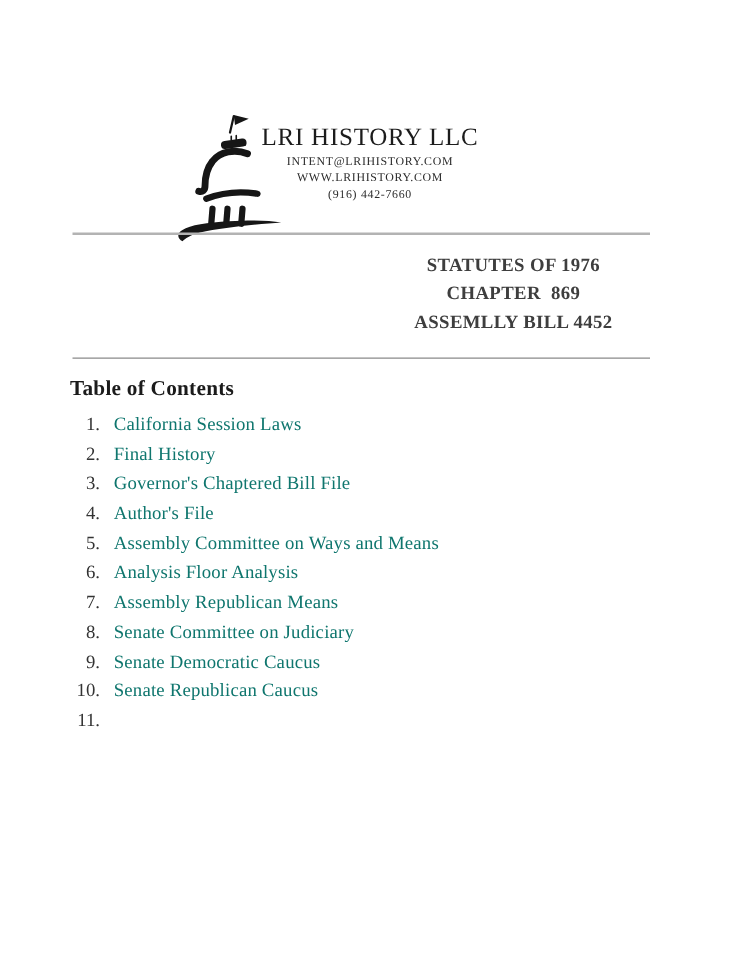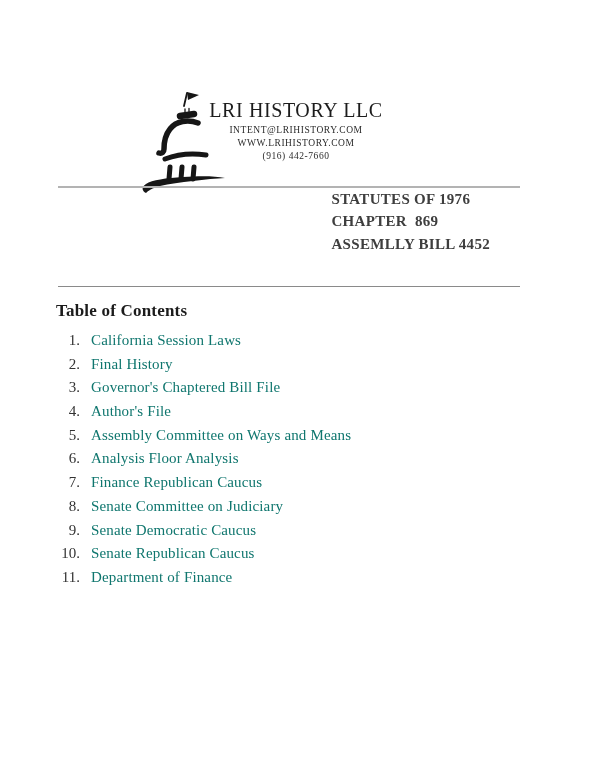--- a/index.html
+++ b/index.html
@@ -36,22 +36,22 @@
     position: absolute; left: 58px; top: 159px;
     width: 462px; height: 2px; background: #b3b3b3; border: none;
   }
   .rule-2 {
     position: absolute; left: 58px; top: 259px;
     width: 462px; height: 1px; background: #8a8a8a; border: none;
   }
 
   
   .reference {
-    position: absolute; top: 161px; right: 110px;
-    text-align: left;
+    position: absolute; top: 175px; right: 110px;
+    text-align: center;
   }
   .ref-line {
     font-weight: bold; font-size: 15px; line-height: 22.3px;
     letter-spacing: 0.3px; color: #3e3e3e;
     white-space: pre;
   }
 
   
   .toc-heading {
     position: absolute; left: 56px; top: 274px;
@@ -142,33 +142,32 @@
     <div class="toc-row">
       <span class="toc-num">5.</span>
       <span class="toc-label">Assembly Committee on Ways and Means</span>
     </div>
     <div class="toc-row">
       <span class="toc-num">6.</span>
       <span class="toc-label">Analysis Floor Analysis</span>
     </div>
     <div class="toc-row">
       <span class="toc-num">7.</span>
-      <span class="toc-label">Finance Republican Caucus</span>
+      <span class="toc-label">Assembly Republican Means</span>
     </div>
     <div class="toc-row">
       <span class="toc-num">8.</span>
       <span class="toc-label">Senate Committee on Judiciary</span>
     </div>
     <div class="toc-row">
       <span class="toc-num">9.</span>
       <span class="toc-label">Senate Democratic Caucus</span>
     </div>
     <div class="toc-row">
       <span class="toc-num">10.</span>
       <span class="toc-label">Senate Republican Caucus</span>
     </div>
     <div class="toc-row">
       <span class="toc-num">11.</span>
-      <span class="toc-label">Department of Finance</span>
     </div>
   </div>
 
 </div>
 
 </body></html>

